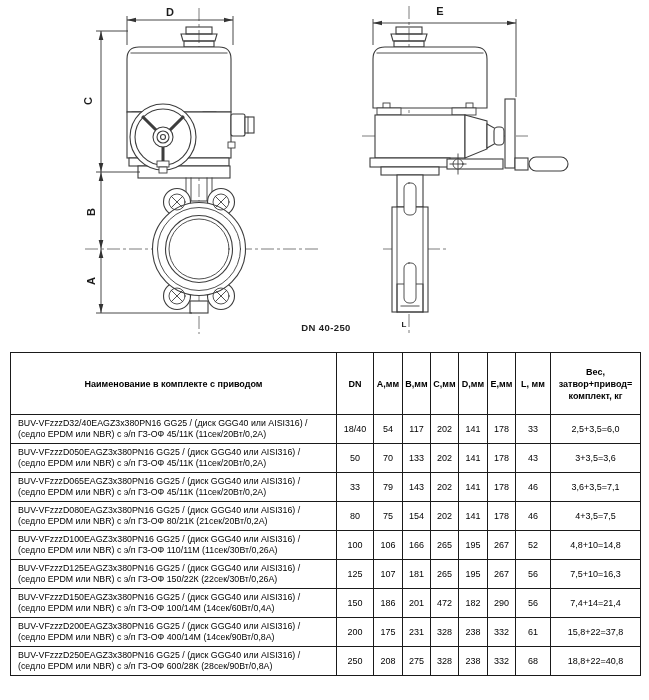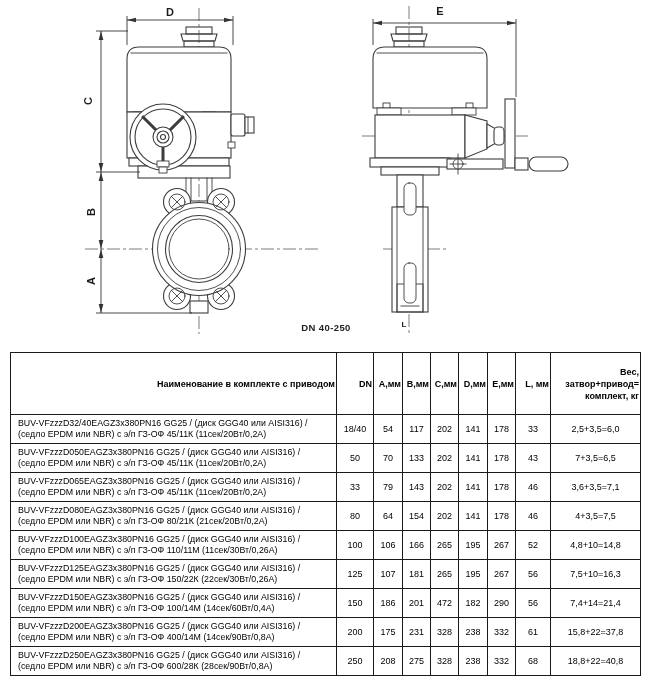--- a/index.html
+++ b/index.html
@@ -6,21 +6,21 @@
   body { width:649px; height:700px; font-family:"Liberation Sans", sans-serif; position:relative; }
   .sheet { position:relative; width:649px; height:700px; background:#fff; overflow:hidden; }
   svg.draw { position:absolute; left:0; top:0; }
   .dim-label { font:bold 11px "Liberation Sans", sans-serif; fill:#1c1c1c; }
   .dim-label-s { font:bold 8px "Liberation Sans", sans-serif; fill:#1c1c1c; }
   .caption { font:bold 9.5px "Liberation Sans", sans-serif; fill:#222; letter-spacing:.4px; }
 
   table.dims { position:absolute; left:10px; top:352px; width:631px; border-collapse:collapse;
                table-layout:fixed; color:#000; background:#fff; }
   .dims th, .dims td { border:1px solid #1a1a1a; overflow:hidden; }
-  .dims th { font-size:9px; font-weight:bold; text-align:right; vertical-align:middle; padding:1px; }
+  .dims th { font-size:9px; font-weight:bold; text-align:center; vertical-align:middle; padding:1px; }
   .dims thead tr { height:62px; }
   .dims tbody tr { height:29px; }
   .dims td { font-size:9px; text-align:center; vertical-align:middle; padding:0 1px; }
   .dims td.name { text-align:left; padding:0 3px 0 7px; font-size:8.8px; line-height:11px; white-space:nowrap; }
   .dims th.wt { white-space:pre-line; line-height:12px; }
 </style>
 </head>
 <body>
 
 <div class="sheet">
@@ -201,21 +201,21 @@
           <div>BUV-VFzzzD050EAGZ3x380PN16 GG25 / (диск GGG40 или AISI316) /</div>
           <div>(седло EPDM или NBR) с э/п ГЗ-ОФ 45/11К (11сек/20Вт/0,2А)</div>
         </td>
         <td>50</td>
         <td>70</td>
         <td>133</td>
         <td>202</td>
         <td>141</td>
         <td>178</td>
         <td>43</td>
-        <td>7+3,5=6,5</td>
+        <td>3+3,5=3,6</td>
       </tr>
       <tr>
         <td class="name">
           <div>BUV-VFzzzD065EAGZ3x380PN16 GG25 / (диск GGG40 или AISI316) /</div>
           <div>(седло EPDM или NBR) с э/п ГЗ-ОФ 45/11К (11сек/20Вт/0,2А)</div>
         </td>
         <td>33</td>
         <td>79</td>
         <td>143</td>
         <td>202</td>
@@ -223,21 +223,21 @@
         <td>178</td>
         <td>46</td>
         <td>3,6+3,5=7,1</td>
       </tr>
       <tr>
         <td class="name">
           <div>BUV-VFzzzD080EAGZ3x380PN16 GG25 / (диск GGG40 или AISI316) /</div>
           <div>(седло EPDM или NBR) с э/п ГЗ-ОФ 80/21К (21сек/20Вт/0,2А)</div>
         </td>
         <td>80</td>
-        <td>64</td>
+        <td>75</td>
         <td>154</td>
         <td>202</td>
         <td>141</td>
         <td>178</td>
         <td>46</td>
         <td>4+3,5=7,5</td>
       </tr>
       <tr>
         <td class="name">
           <div>BUV-VFzzzD100EAGZ3x380PN16 GG25 / (диск GGG40 или AISI316) /</div>

